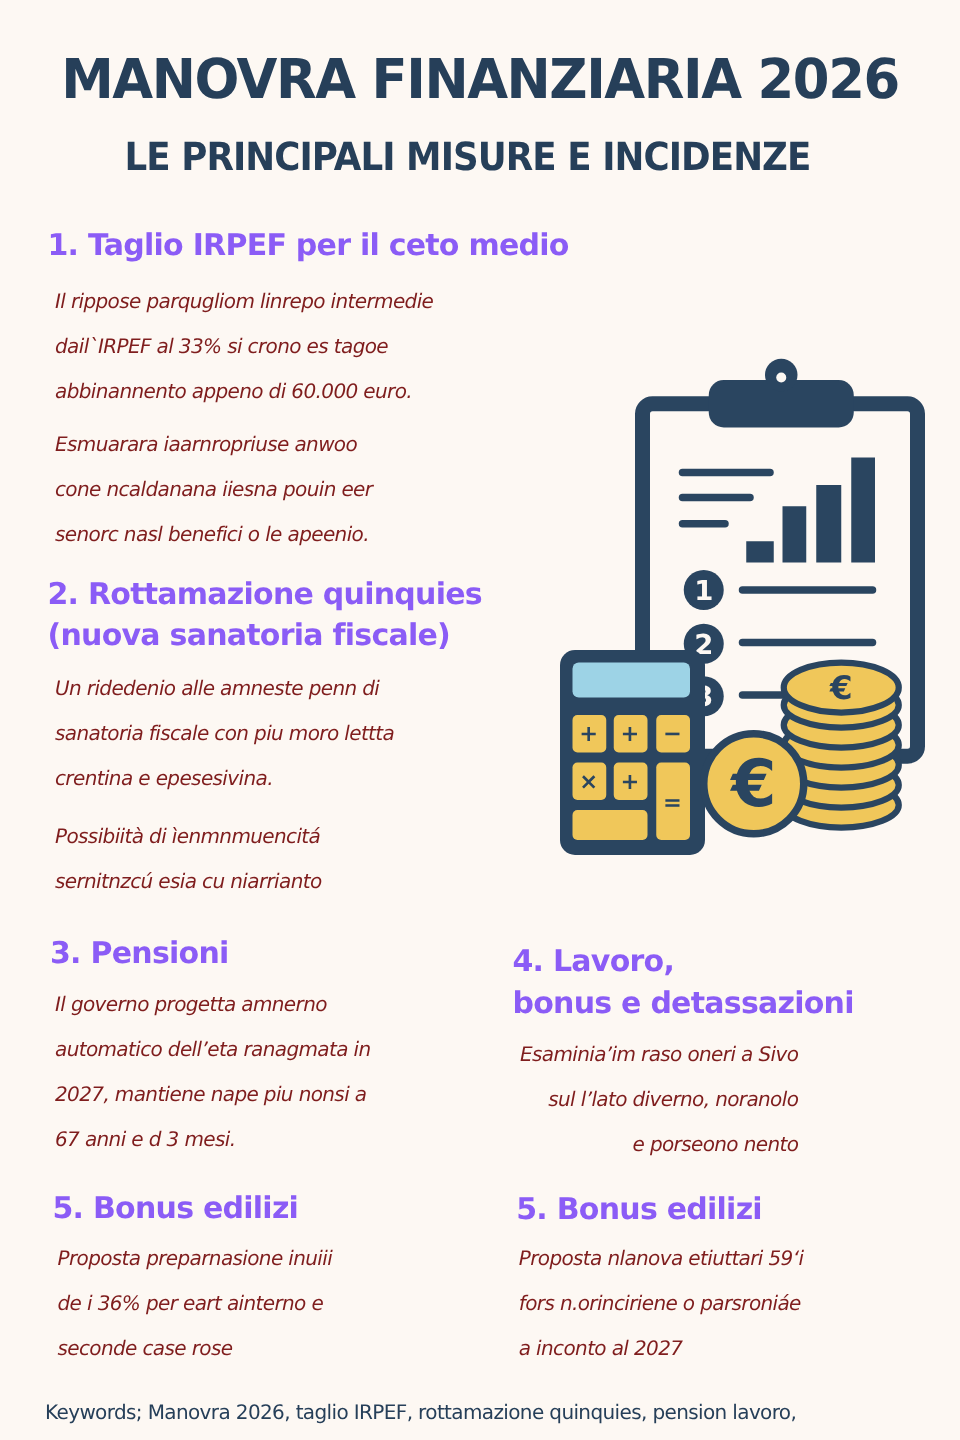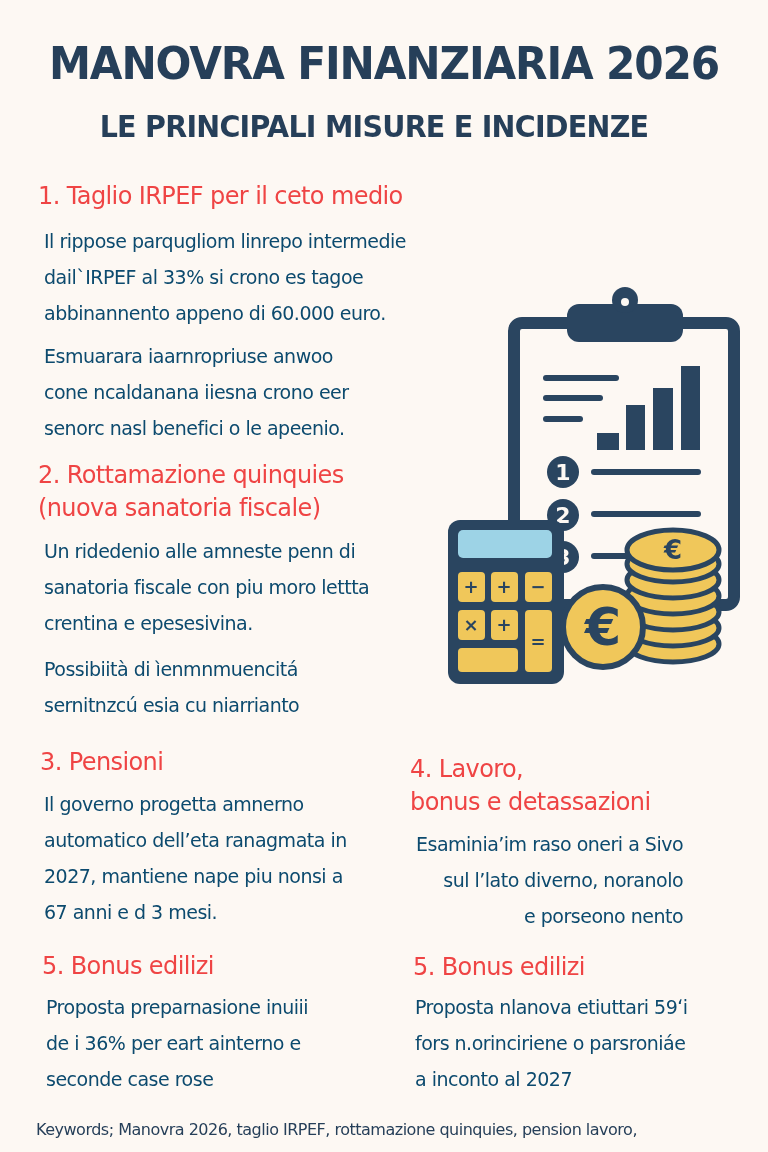--- a/index.html
+++ b/index.html
@@ -27,34 +27,35 @@
       position: absolute; left: 0; top: 108px; width: 748px;
       text-align: center;
       font-weight: bold;
       font-size: 31px;
       letter-spacing: -0.8px;
       color: #263f59;
       transform: scaleX(0.92);
     }
     .heading {
       position: absolute;
-      font-weight: normal;
+      font-weight: bold;
       font-size: 24px;
       line-height: 33px;
       letter-spacing: -0.6px;
-      color: #ef4444;
+      color: #8b5cf6;
       white-space: nowrap;
     }
     .para {
       position: absolute;
-      font-size: 19px;
+      font-size: 16px;
       line-height: 36px;
       letter-spacing: -0.5px;
-      color: #0c4a6e;
+      color: #7f1d1d;
       white-space: nowrap;
+      font-style: italic;
     }
     .para span { display: block; }
     .keywords {
       position: absolute; left: 36px; top: 1120px;
       font-size: 16px;
       letter-spacing: -0.5px;
       color: #263f59;
       white-space: nowrap;
     }
     .illustration {
@@ -69,21 +70,21 @@
 <div class="subtitle">LE PRINCIPALI MISURE E INCIDENZE</div>
 
 <div class="heading" style="left:38px; top:180px;">1. Taglio IRPEF per il ceto medio</div>
 <div class="para" style="left:44px; top:223px;">
   <span>Il rippose parqugliom linrepo intermedie</span>
   <span>dail`IRPEF al 33% si crono es tagoe</span>
   <span>abbinannento appeno di 60.000 euro.</span>
 </div>
 <div class="para" style="left:44px; top:338px;">
   <span>Esmuarara iaarnropriuse anwoo</span>
-  <span>cone ncaldanana iiesna crono eer</span>
+  <span>cone ncaldanana iiesna pouin eer</span>
   <span>senorc nasl benefici o le apeenio.</span>
 </div>
 
 <div class="heading" style="left:38px; top:459px;">
   <span style="display:block">2. Rottamazione quinquies</span>
   <span style="display:block">(nuova sanatoria fiscale)</span>
 </div>
 <div class="para" style="left:44px; top:533px;">
   <span>Un ridedenio alle amneste penn di</span>
   <span>sanatoria fiscale con piu moro lettta</span>

